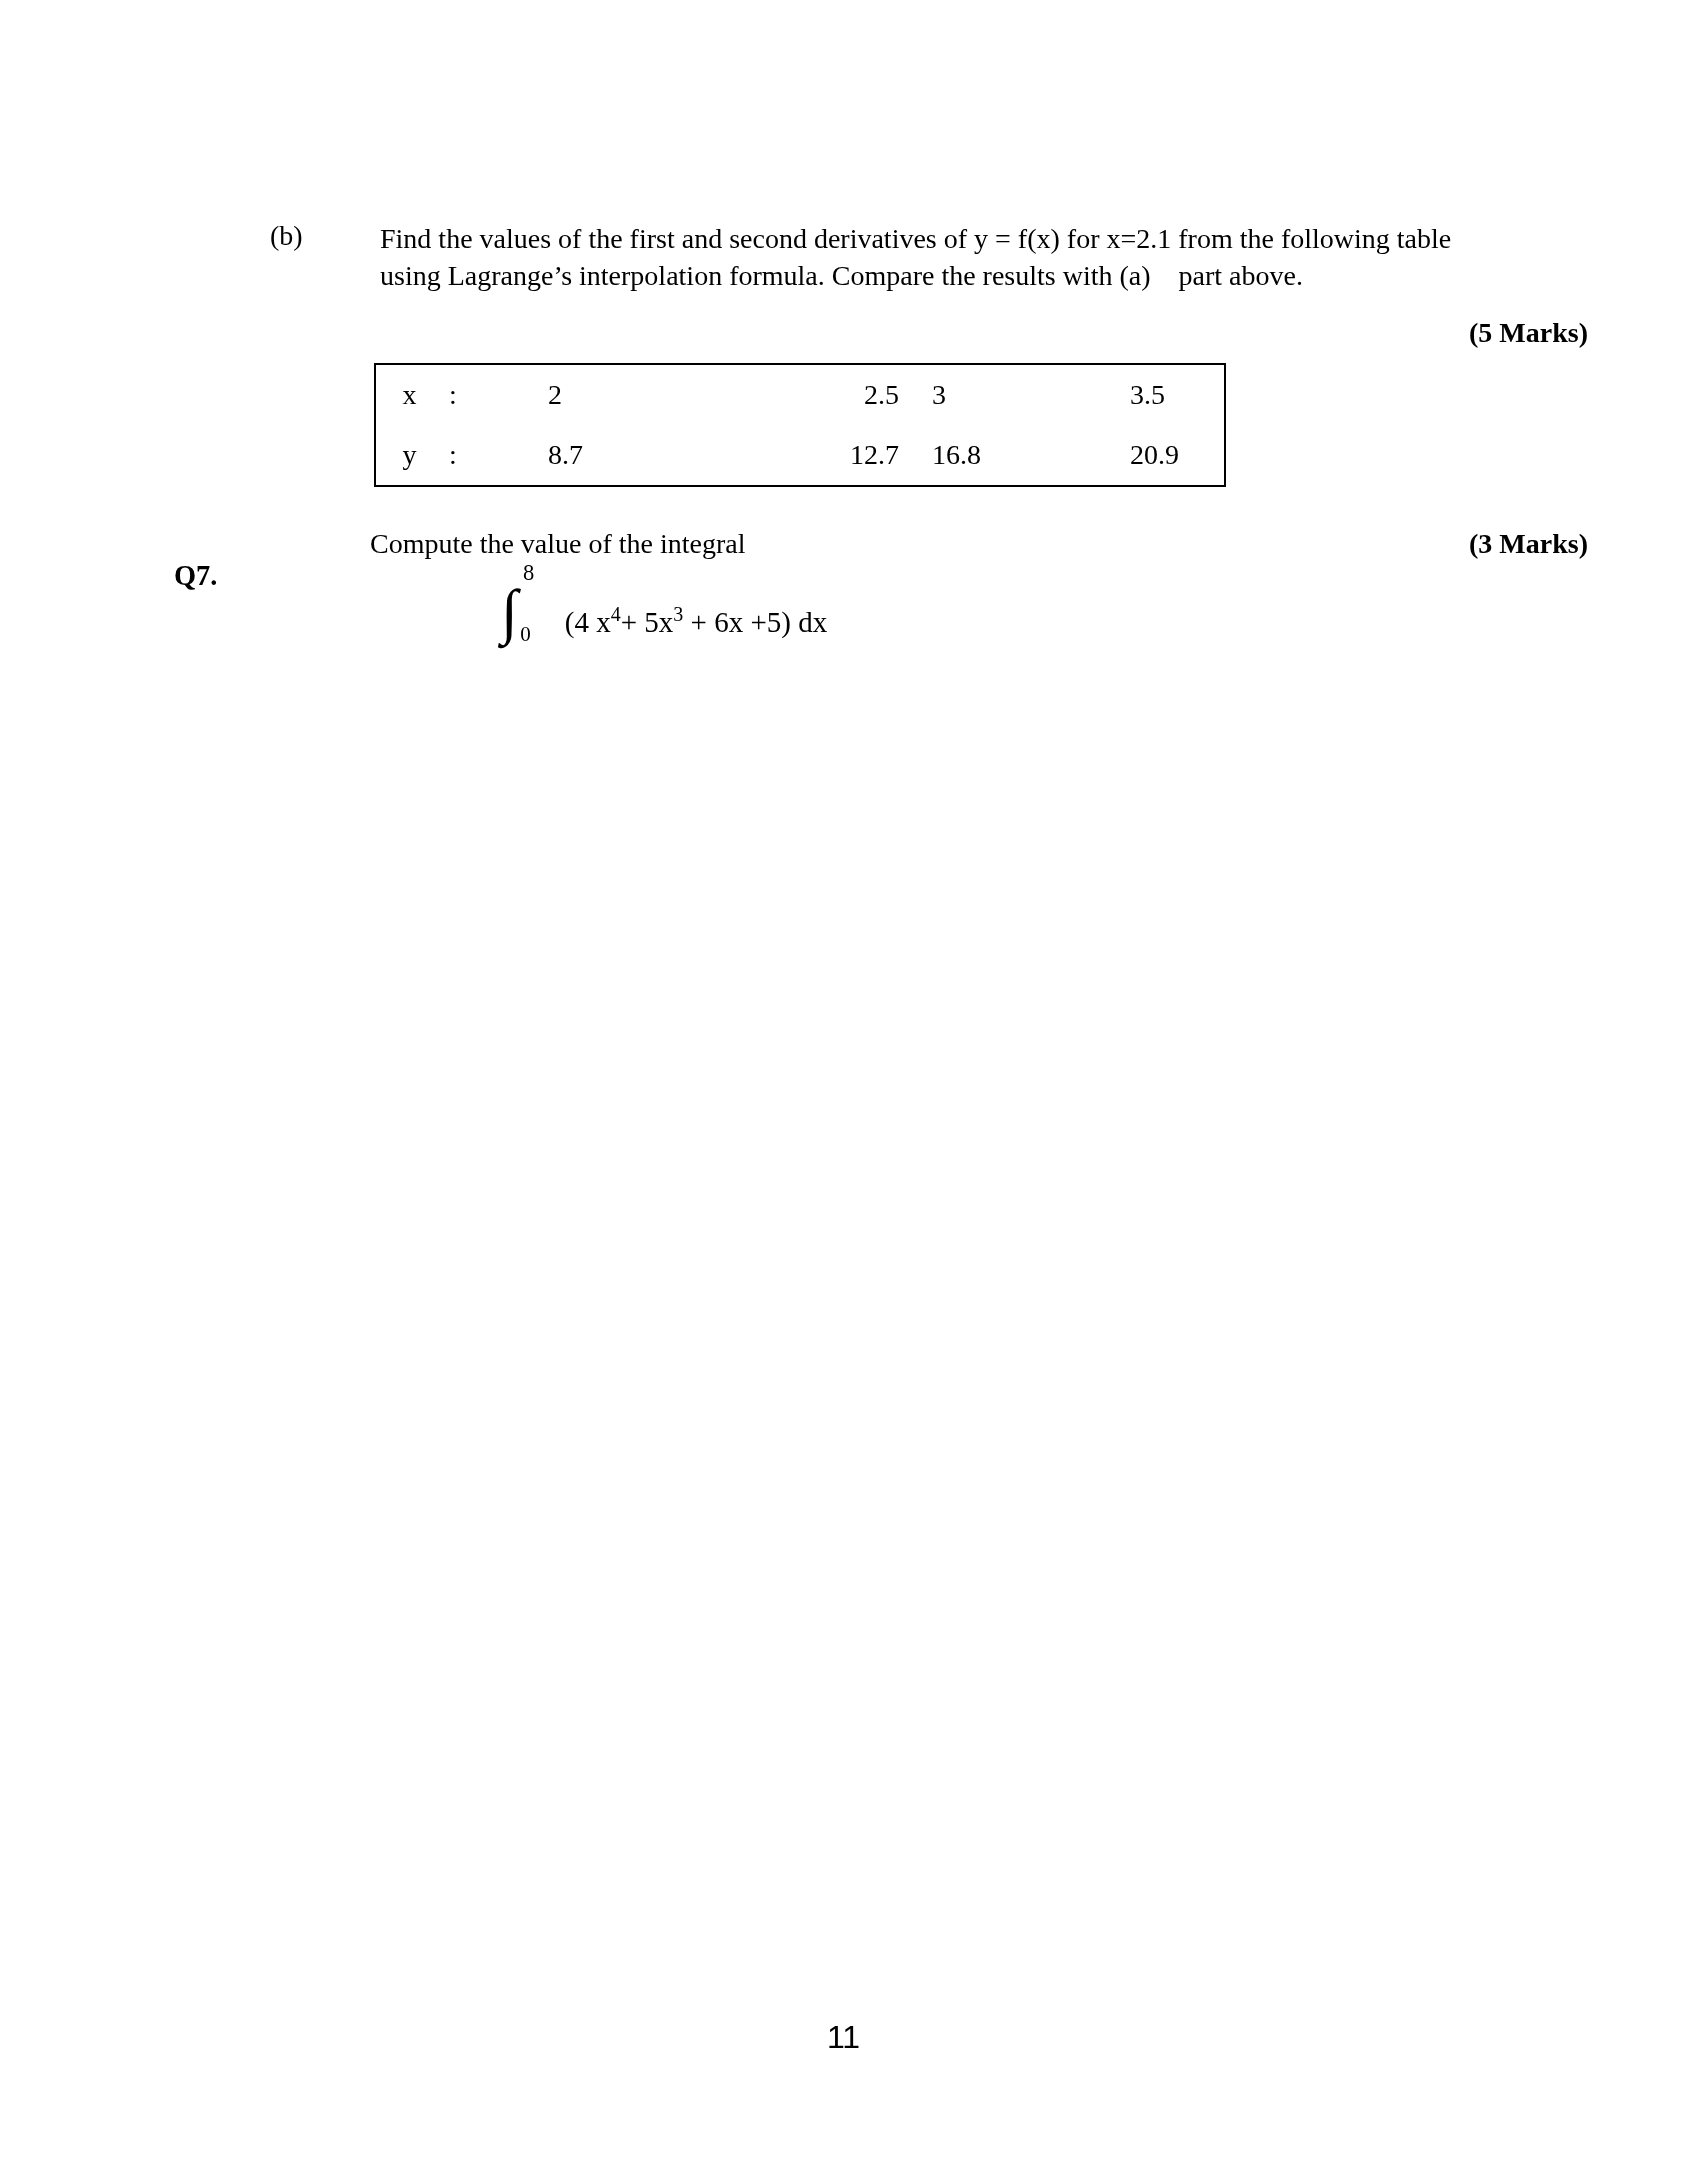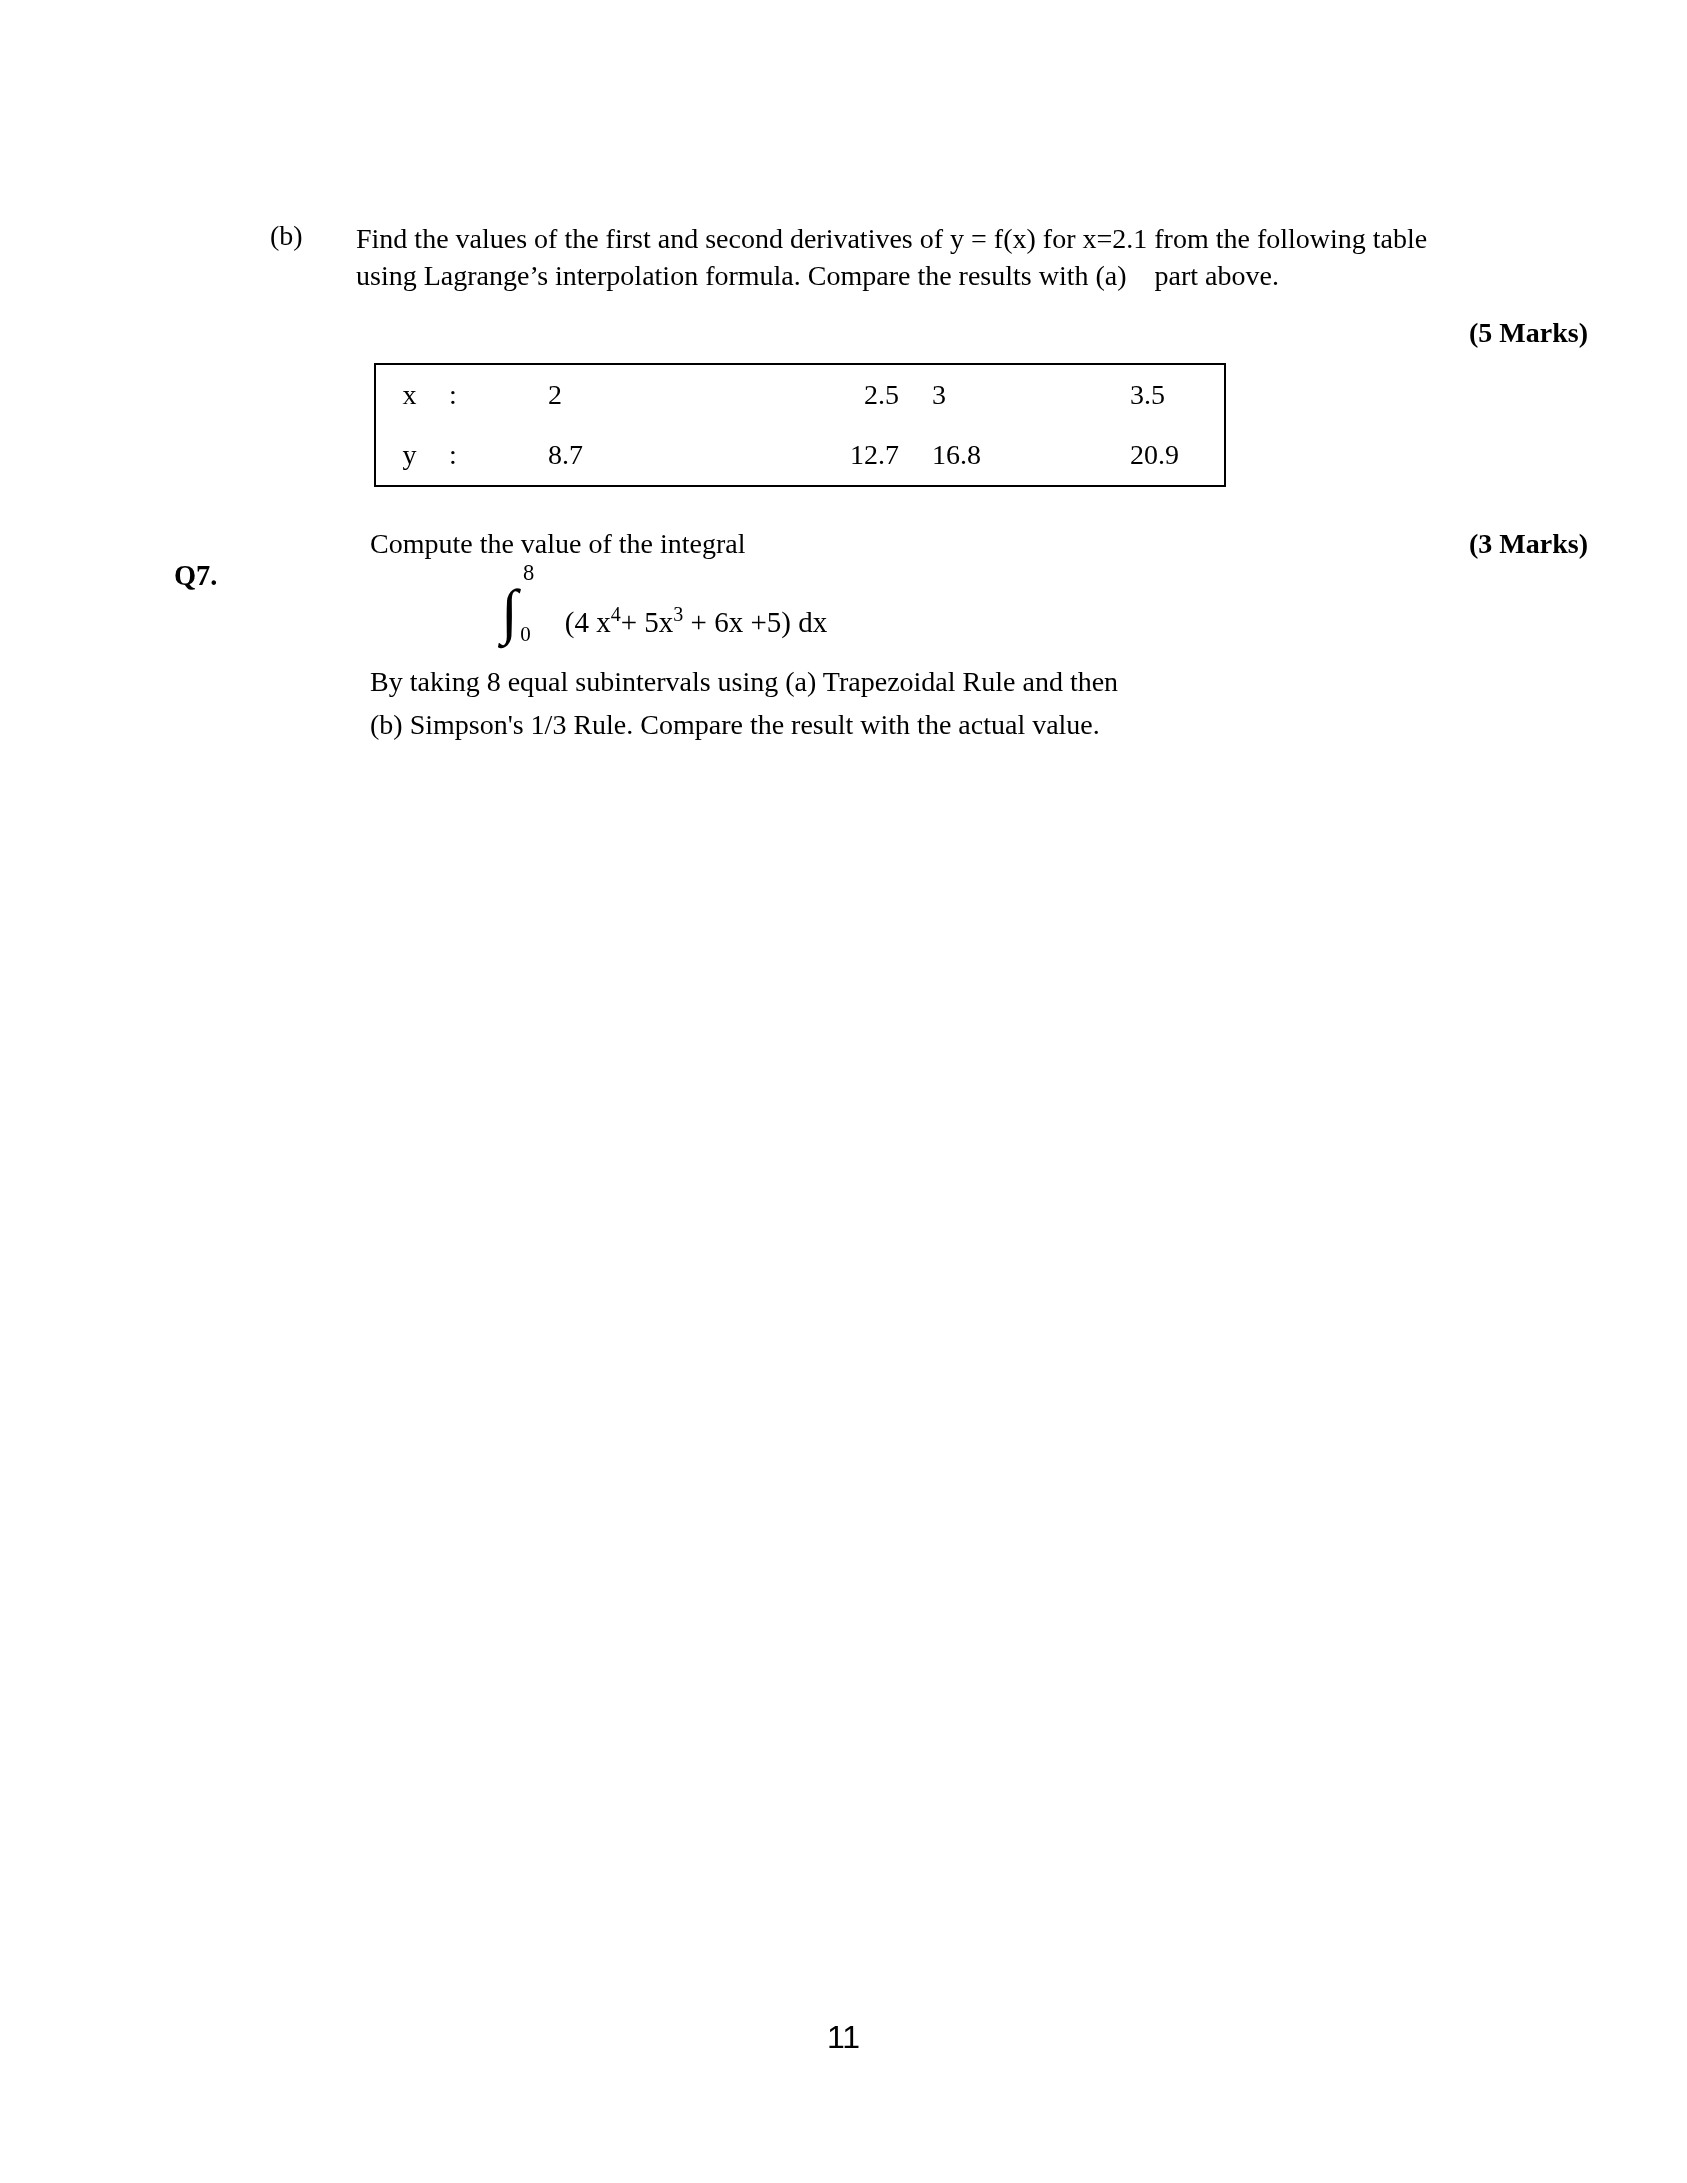--- a/index.html
+++ b/index.html
@@ -17,21 +17,21 @@
     overflow: hidden;
   }
   .abs { position: absolute; }
 
   
   .partb-label {
     left: 270px; top: 220px;
     font-size: 28px;
   }
   .partb-text {
-    left: 356px; top: 220px;
+    left: 380px; top: 220px;
     width: 1217px;
     font-size: 28px;
     line-height: 37px;
   }
   .line { white-space: pre-wrap; }
   .marks5 {
     left: 1323px; top: 286px;
     width: 265px;
     text-align: right;
     font-size: 28px;
@@ -166,21 +166,17 @@
   <div class="abs q7-prompt">Compute the value of the integral</div>
   <div class="abs marks10">(3 Marks)</div>
 
   <div class="abs int-upper">8</div>
   <div class="abs int-row">
     <span class="int-sign">∫</span>
       <span class="int-lower">0</span>
     <span class="int-expr"><span>(4 x</span><sup>4</sup><span class="line">+ 5x</span><sup>3</sup><span class="line"> + 6x +5) dx</span></span>
   </div>
 
-  <div class="abs q7-par">
-    <div class="line">By taking 8 equal subintervals using (a) Trapezoidal Rule and then</div>
-    <div class="line">(b) Simpson's 1/3 Rule. Compare the result with the actual value.</div>
-  </div>
 
   <div class="abs page-number">11</div>
 
 </div>
 
 
 </body></html>

